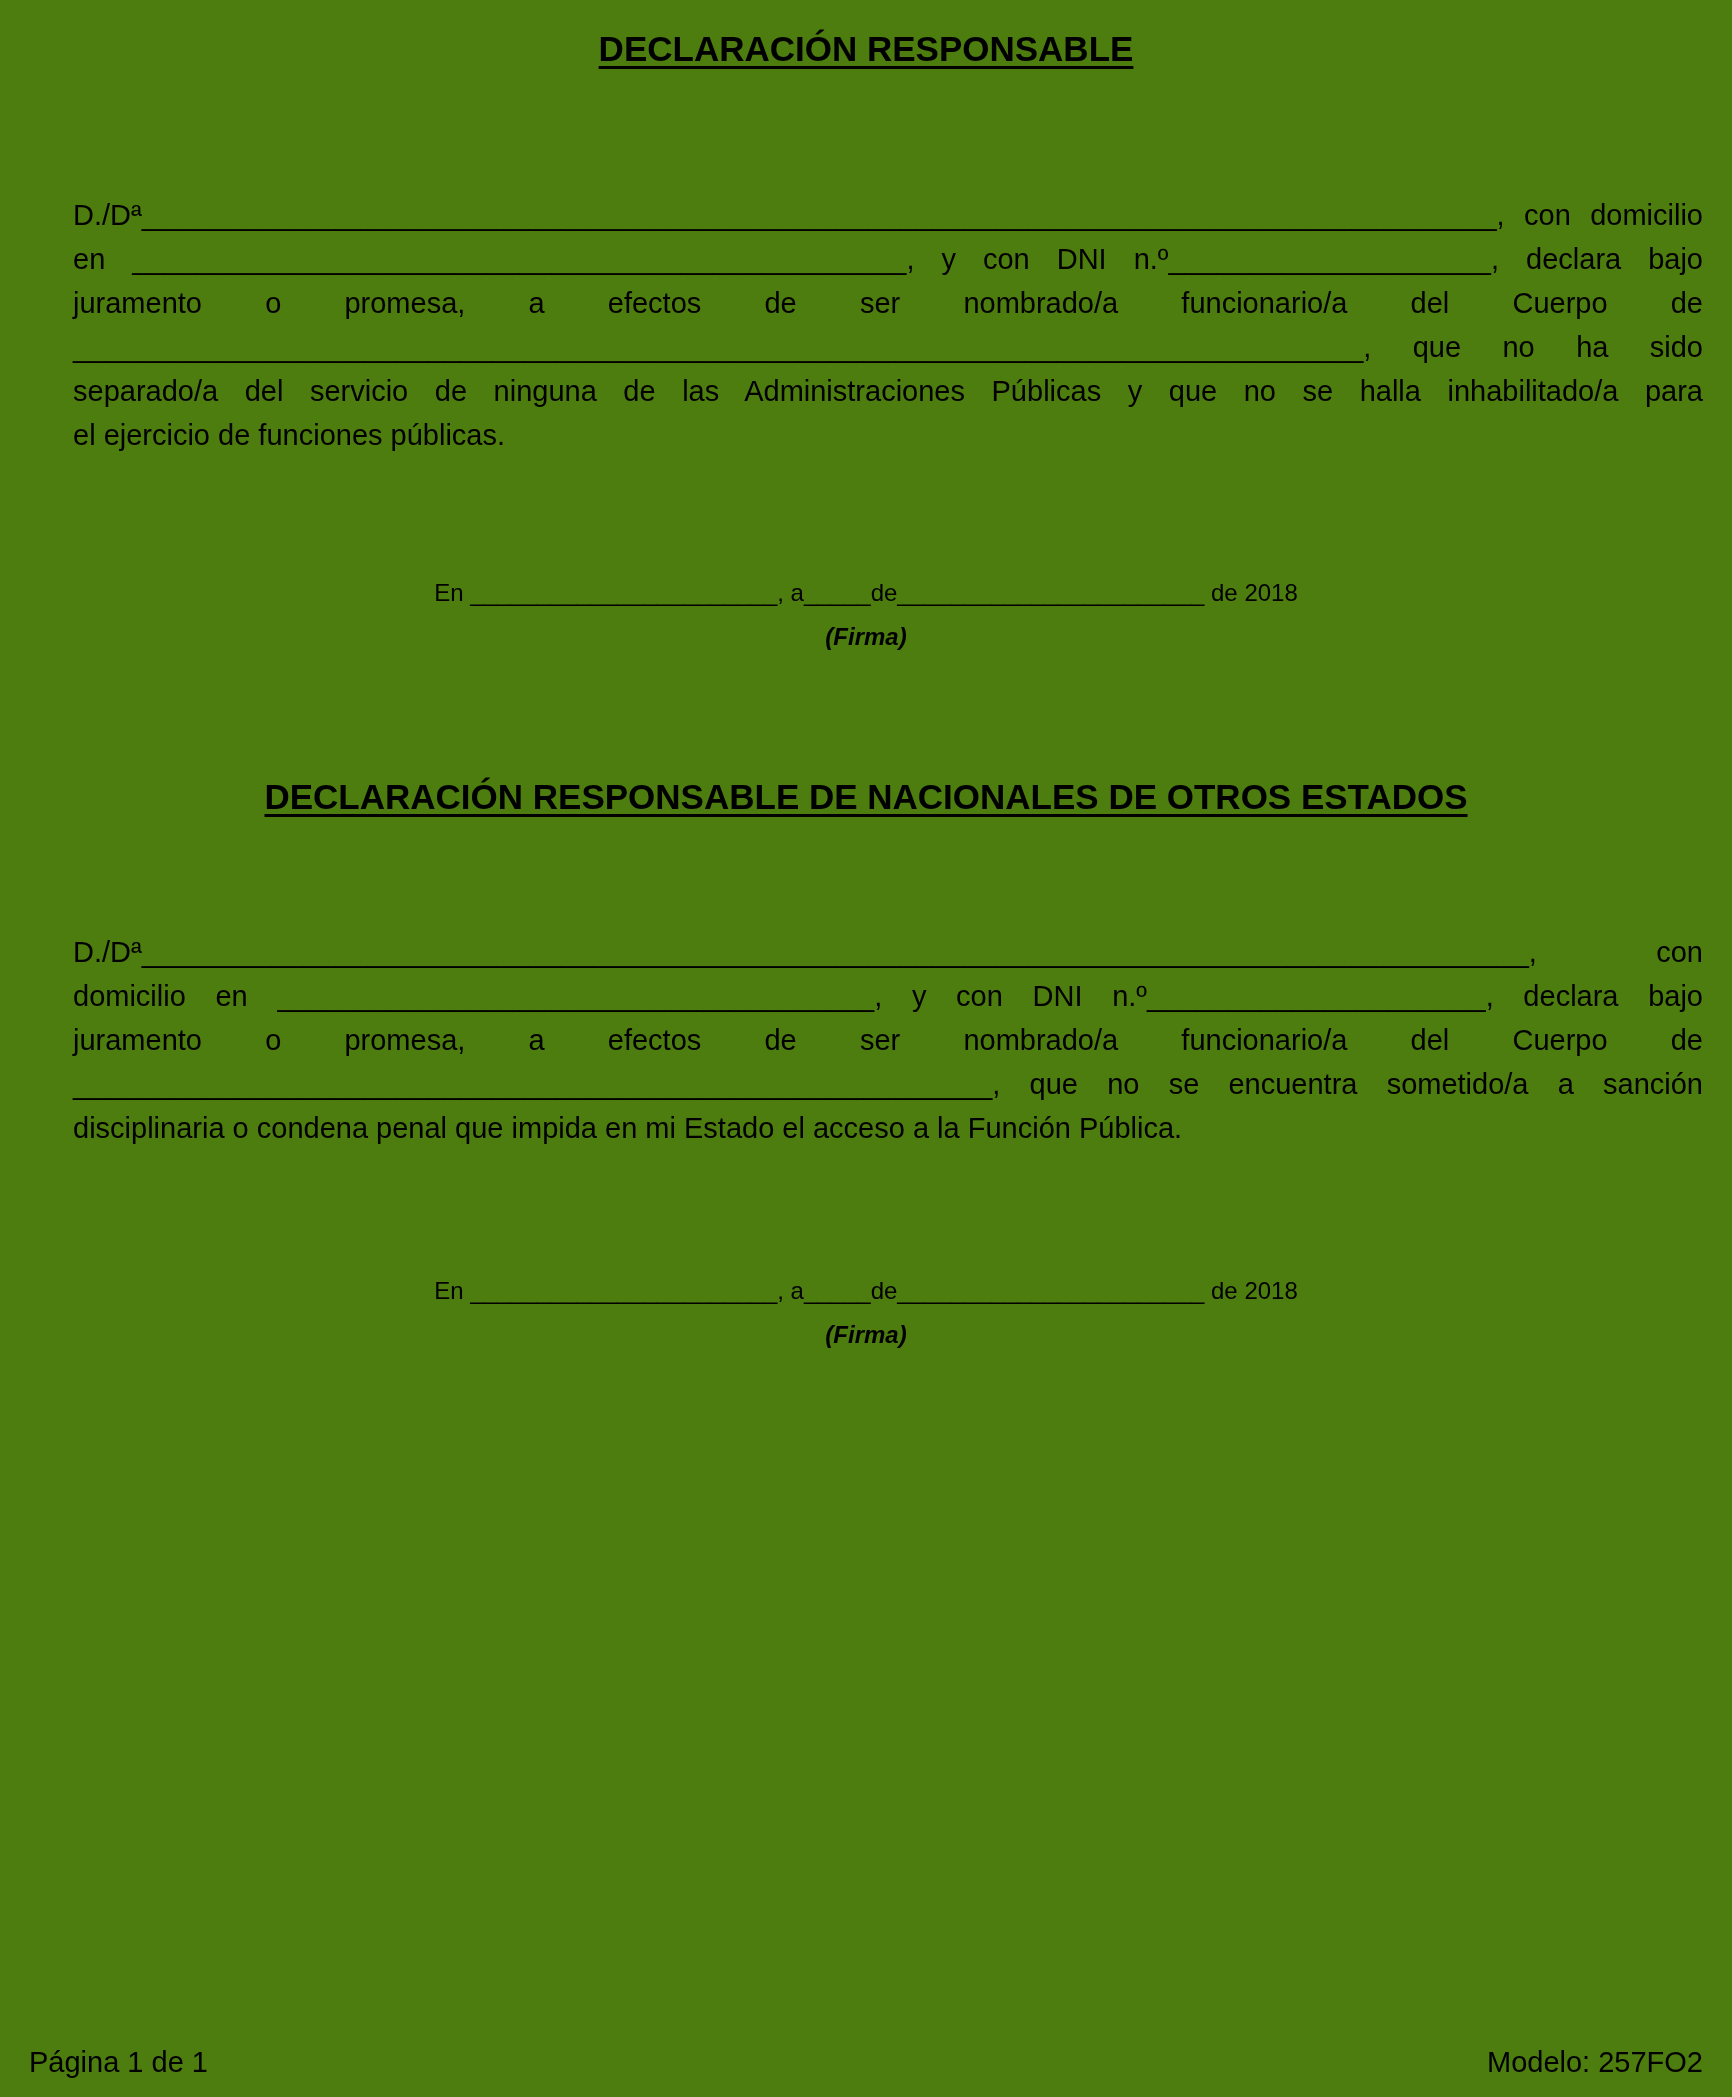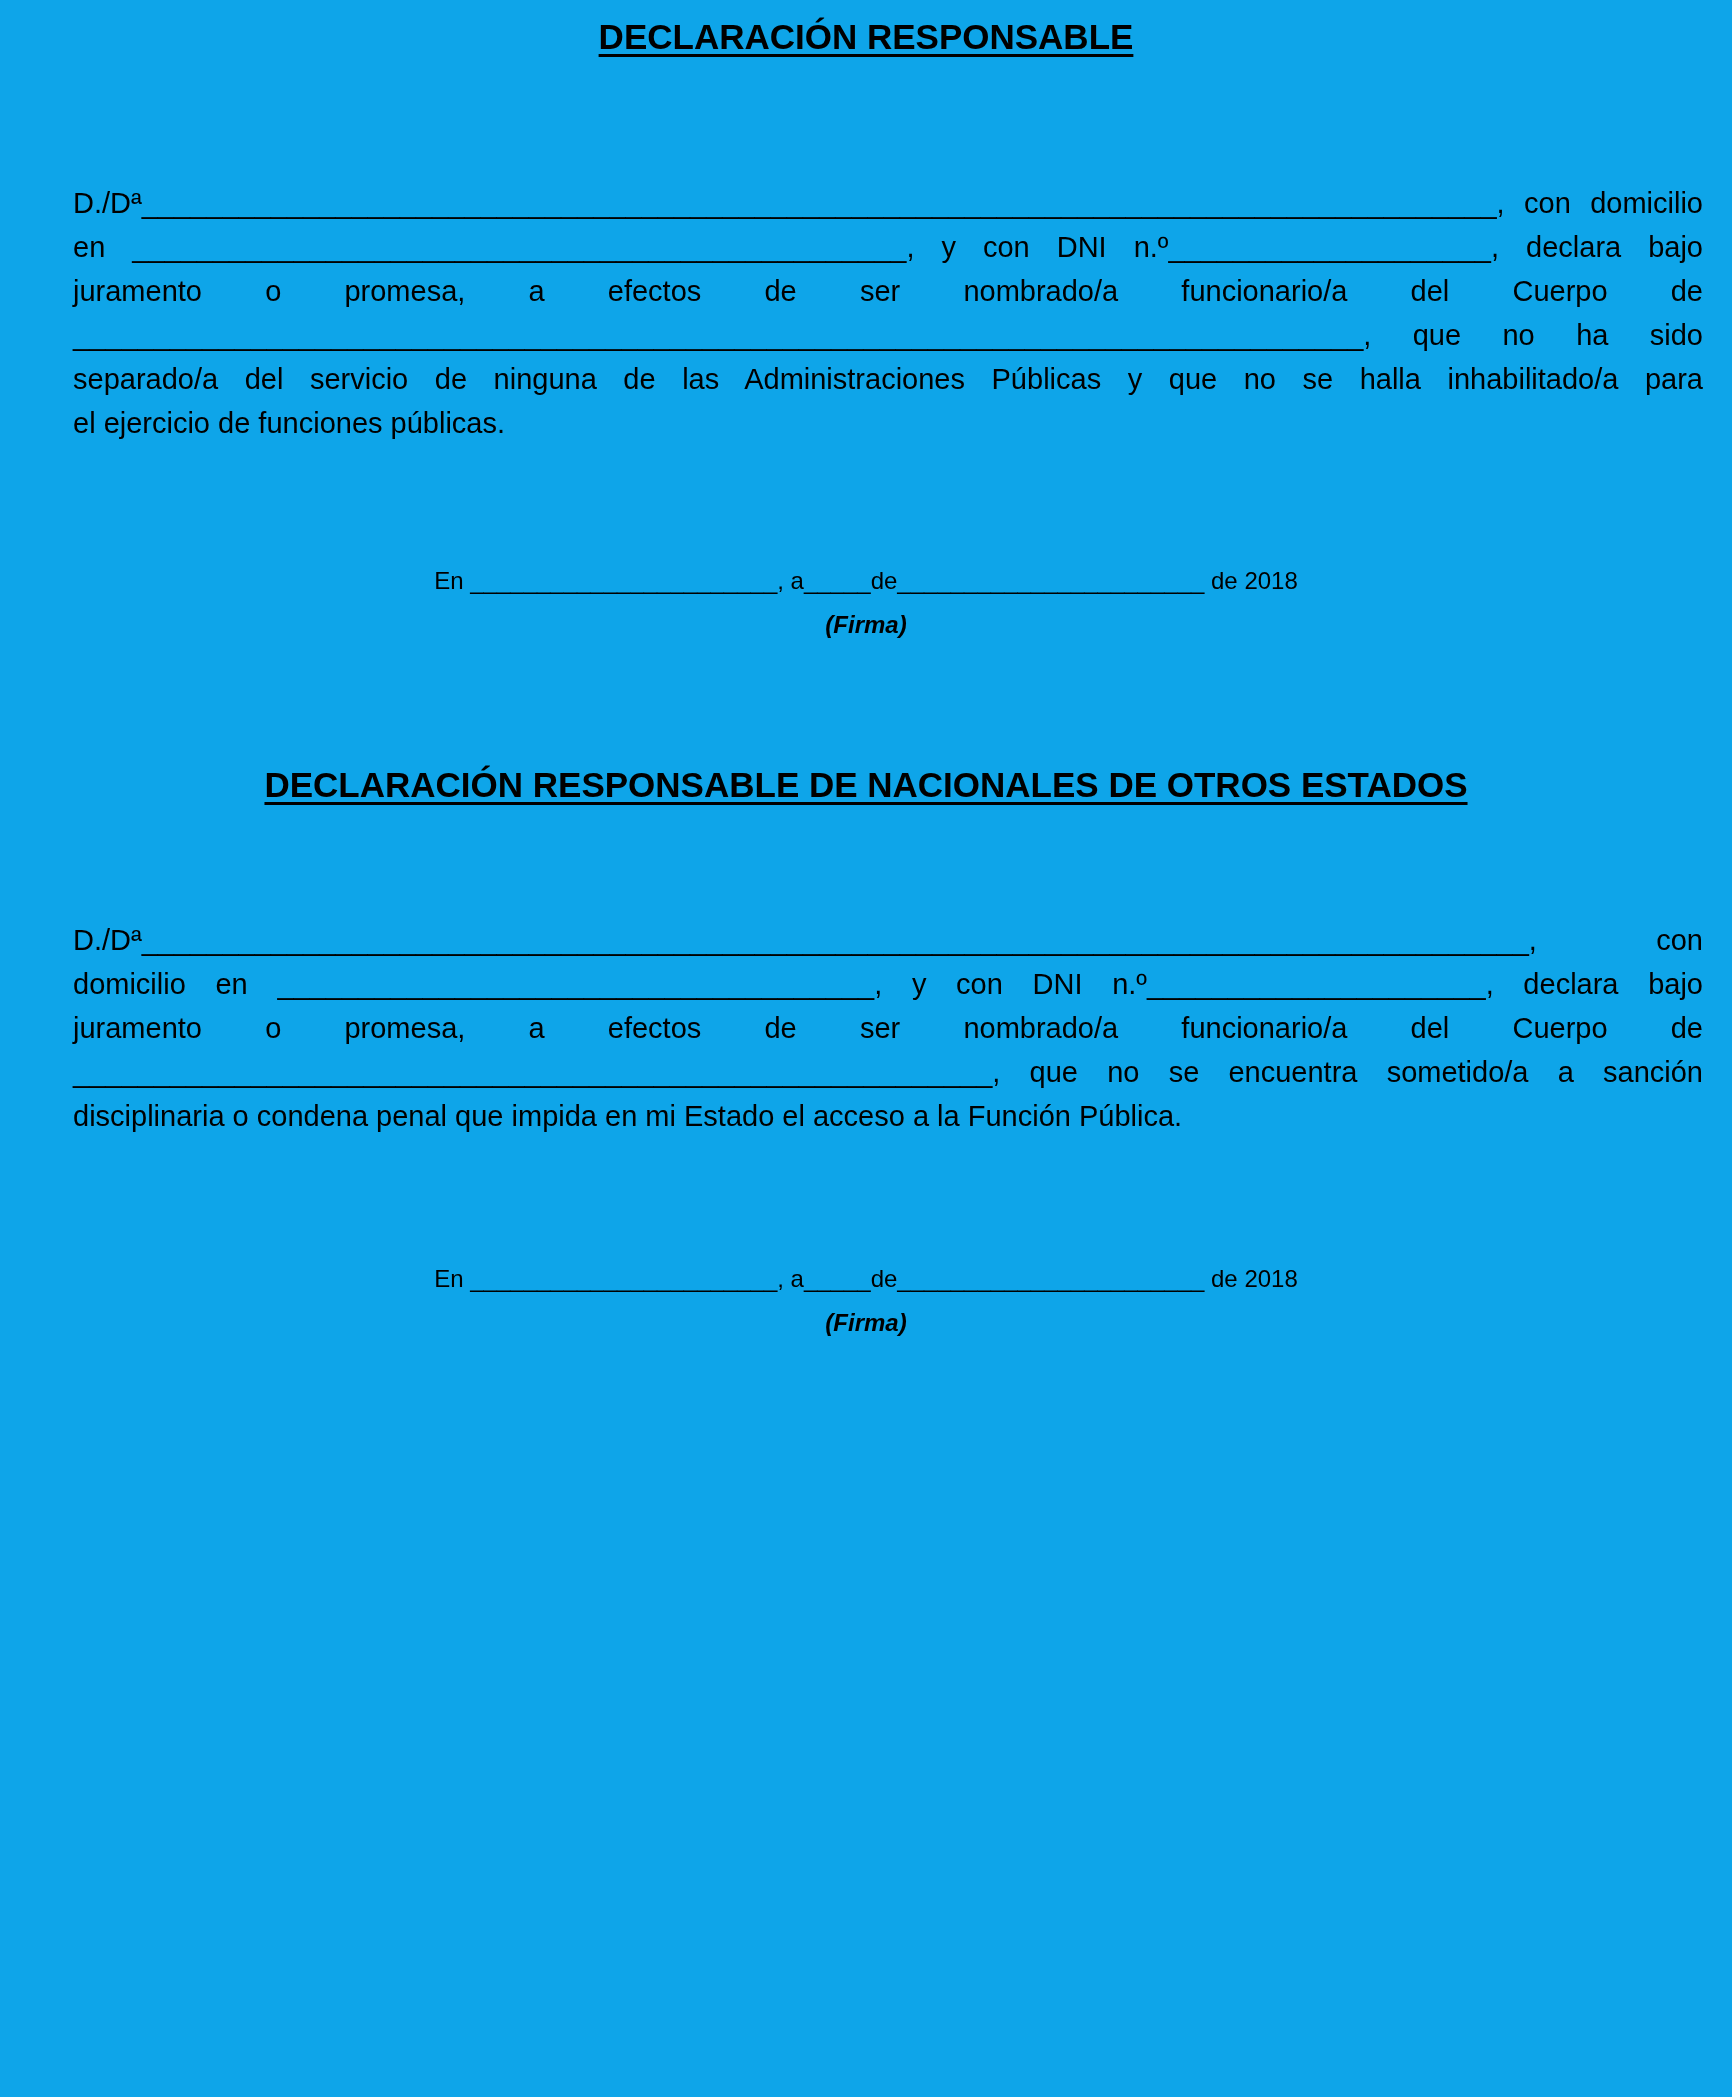--- a/index.html
+++ b/index.html
@@ -4,25 +4,25 @@
 <style>
   html, body {
     margin: 0;
     padding: 0;
     background: #ffffff;
   }
   .page {
     position: relative;
     width: 1732px;
     height: 2097px;
-    background: #0ea5e9;
+    background: #4d7c0f;
     color: #000000;
     font-family: "Liberation Sans", "DejaVu Sans", sans-serif;
     box-sizing: border-box;
-    padding: 0 29px;
+    padding: 12px 29px;
     overflow: hidden;
   }
   .doc-title {
     margin: 0;
     text-align: center;
     font-size: 35px;
     line-height: 43px;
     font-weight: bold;
     letter-spacing: 0;
   }
@@ -94,15 +94,19 @@
     </h1>
 
     <div class="para para-2"><div class="line">D./Dª______________________________________________________________________________________, con</div><div class="line">domicilio en _____________________________________, y con DNI n.º_____________________, declara bajo</div><div class="line">juramento o promesa, a efectos de ser nombrado/a funcionario/a del Cuerpo de</div><div class="line">_________________________________________________________, que no se encuentra sometido/a a sanción</div><div class="line line-last">disciplinaria o condena penal que impida en mi Estado el acceso a la Función Pública.</div></div>
 
     <div class="dateblock dateblock-2">
       <div class="dateline">En _______________________, a_____de_______________________ de 2018</div>
       <div class="firma">(Firma)</div>
     </div>
   </section>
 
+  <div class="footer">
+    <span>Página 1 de 1</span>
+    <span>Modelo: 257FO2</span>
+  </div>
 
 </div>
 
 
 </body></html>

